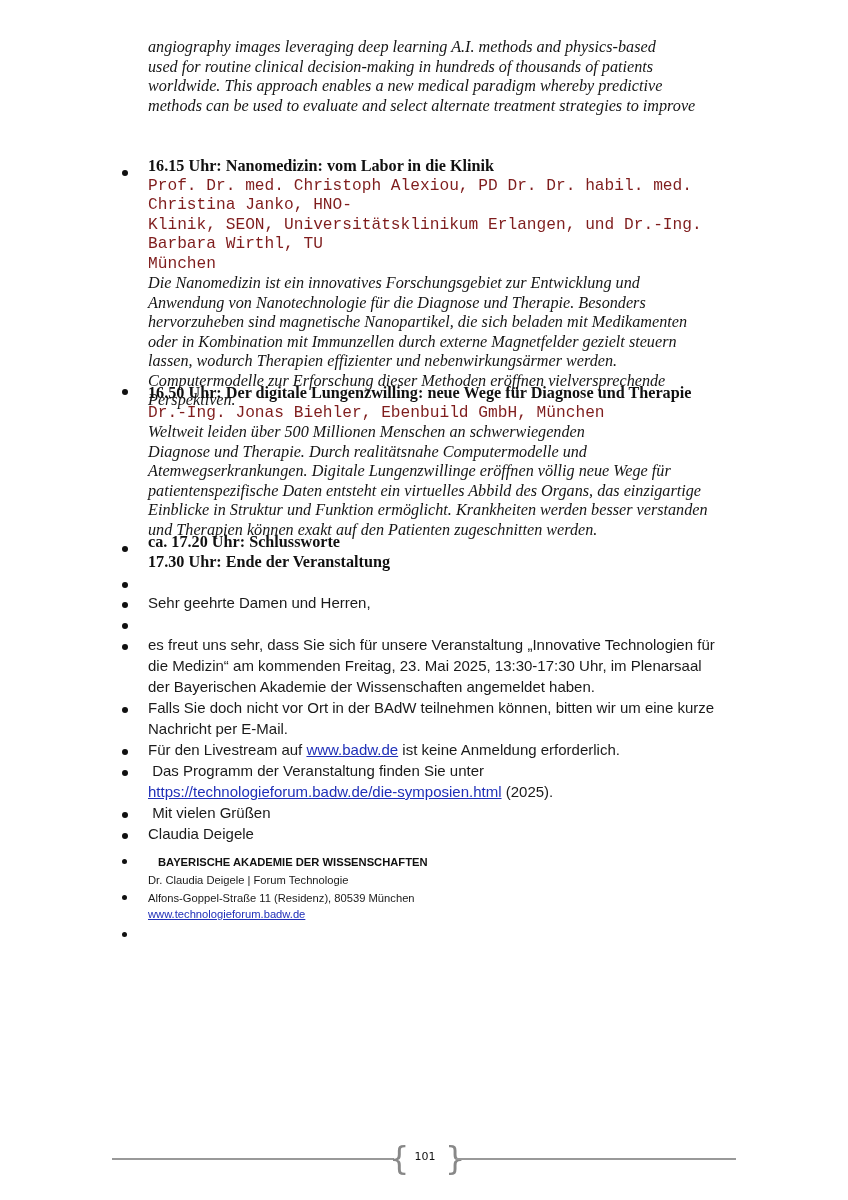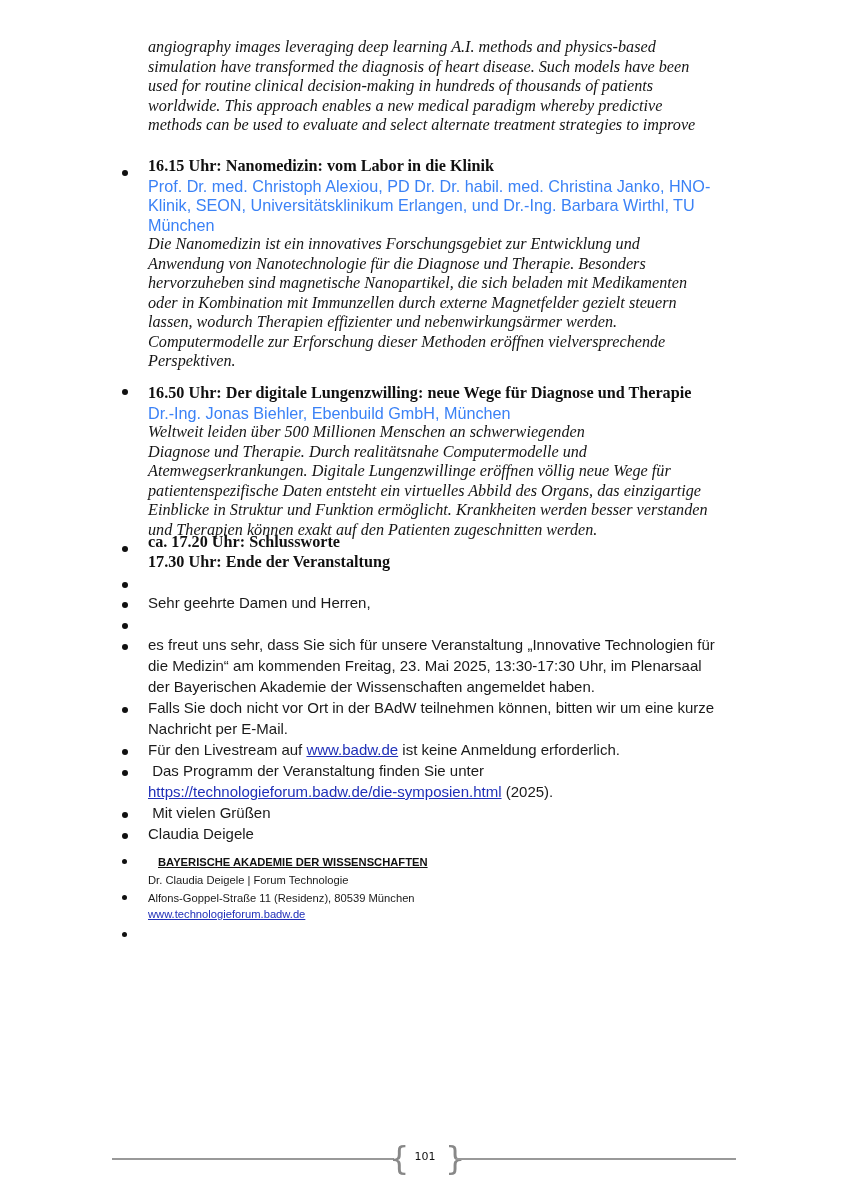--- a/index.html
+++ b/index.html
@@ -12,39 +12,38 @@
     font-size: 16.2px; line-height: 19.5px; color: #151515;
   }
   .row { position: absolute; left: 0; width: 848px; }
   .bullet {
     position: absolute; left: 122px; width: 6px; height: 6px; border-radius: 50%;
     background: #111;
   }
   .content { position: absolute; left: 148px; width: 615px; }
 
   .t-bold { font-family: "Liberation Serif", serif; font-weight: bold; font-size: 16.2px; line-height: 19.5px; color: #111; }
-  .t-reg { font-family: Liberation Sans, sans-serif; font-size: 16.2px; line-height: 19.5px; color: #3b82f6; }
+  .t-reg { font-family: Liberation Mono, monospace; font-size: 16.2px; line-height: 19.5px; color: #7f1d1d; }
   .t-ital { font-family: "Liberation Serif", serif; font-style: italic; font-size: 16.2px; line-height: 19.5px; color: #151515; }
   .t-sans { font-family: "Liberation Sans", sans-serif; font-size: 15px; line-height: 21px; color: #1a1a1a; }
   .t-small { font-family: "Liberation Sans", sans-serif; font-size: 11.2px; line-height: 16px; color: #1a1a1a; }
-  .t-small-bold { font-family: "Liberation Sans", sans-serif; font-size: 11.2px; line-height: 16px; font-weight: bold; color: #111; text-decoration: underline; }
+  .t-small-bold { font-family: "Liberation Sans", sans-serif; font-size: 11.2px; line-height: 16px; font-weight: bold; color: #111; }
   a.link { color: #1f2fb8; text-decoration: underline; }
 
   .footer-line { position: absolute; top: 1158px; height: 2px; background: #999; }
   .brace { position: absolute; top: 1141px; font-family: "DejaVu Sans", sans-serif; font-size: 32px; color: #888; line-height: 34px; }
   .page-num { position: absolute; top: 1150px; left: 400px; width: 50px; text-align: center; font-family: "DejaVu Sans", sans-serif; font-size: 11px; color: #111; }
 </style>
 </head>
 <body>
 
 <div class="page">
 
   <div class="italic-block">
     <div>angiography images leveraging deep learning A.I. methods and physics-based</div>
-    <div>simulation have transformed the diagnosis of heart disease. Such models have been</div>
     <div>used for routine clinical decision-making in hundreds of thousands of patients</div>
     <div>worldwide. This approach enables a new medical paradigm whereby predictive</div>
     <div>methods can be used to evaluate and select alternate treatment strategies to improve</div>
   </div>
 
   <div class="row" style="top:157px;">
     <span class="bullet" style="top:13px;"></span>
     <div class="content" style="top:0;">
       <div class="t-bold">16.15 Uhr: Nanomedizin: vom Labor in die Klinik</div>
       <div class="t-reg">Prof. Dr. med. Christoph Alexiou, PD Dr. Dr. habil. med. Christina Janko, HNO-</div>

